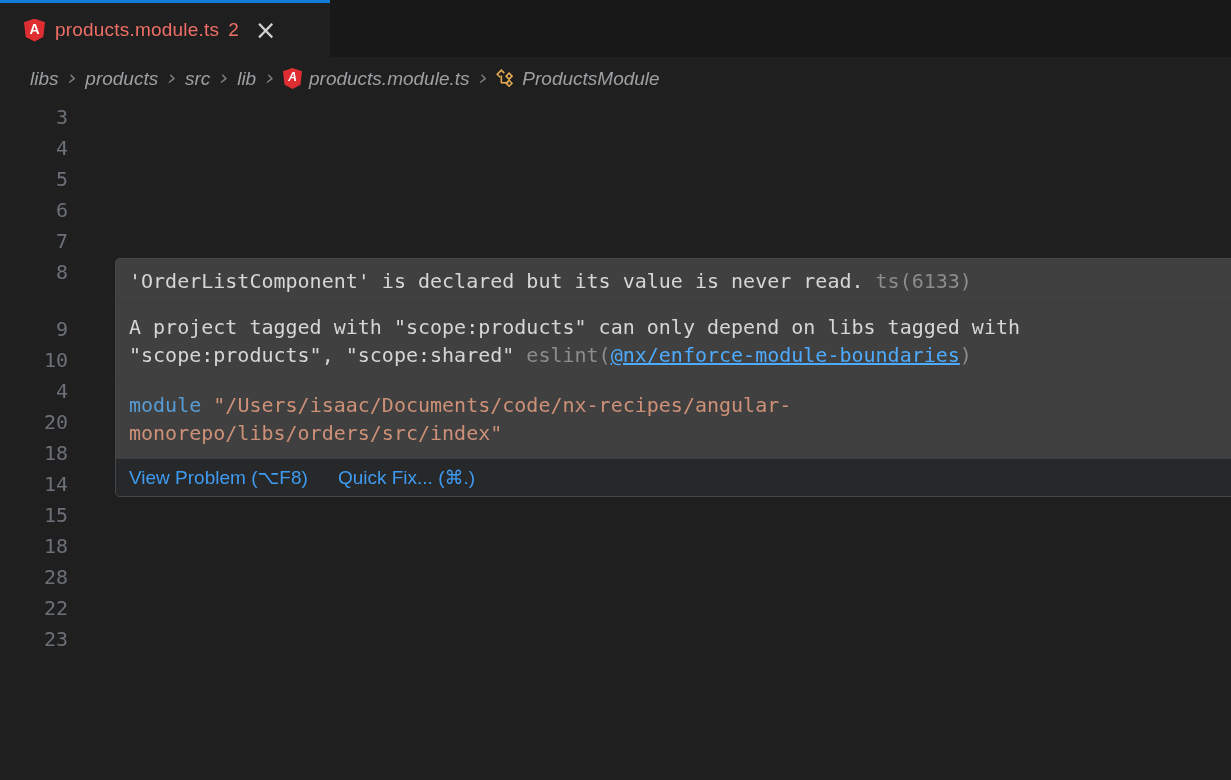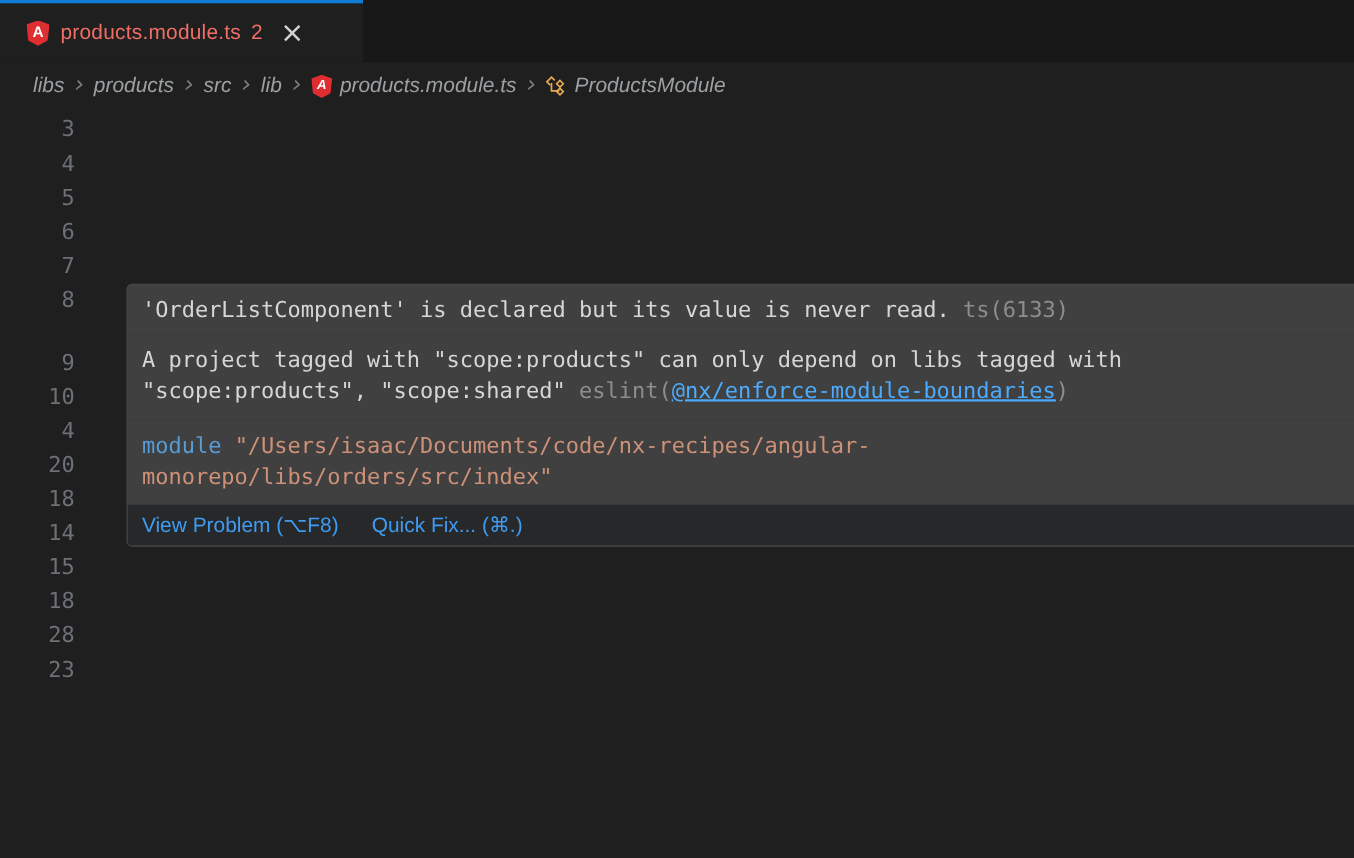--- a/index.html
+++ b/index.html
@@ -124,20 +124,21 @@
     <div class="row"><div class="gutter">8</div></div>
     <div class="row gap-before"><div class="gutter">9</div></div>
     <div class="row"><div class="gutter">10</div></div>
     <div class="row"><div class="gutter">4</div></div>
     <div class="row"><div class="gutter">20</div></div>
     <div class="row"><div class="gutter">18</div></div>
     <div class="row"><div class="gutter">14</div></div>
     <div class="row"><div class="gutter">15</div></div>
     <div class="row"><div class="gutter">18</div></div>
     <div class="row"><div class="gutter">28</div></div>
+    <div class="row"><div class="gutter">22</div></div>
     <div class="row"><div class="gutter">23</div></div>
     <div class="hover">
     <div class="hv-sec hv-1">
       <span>'OrderListComponent' is declared but its value is never read.</span>
       <span class="hv-dim"> <span>ts(6133)</span></span>
     </div>
     <div class="hv-sec hv-2">
       <div>
         <span>A project tagged with "scope:products" can only depend on libs tagged with</span>
       </div>

